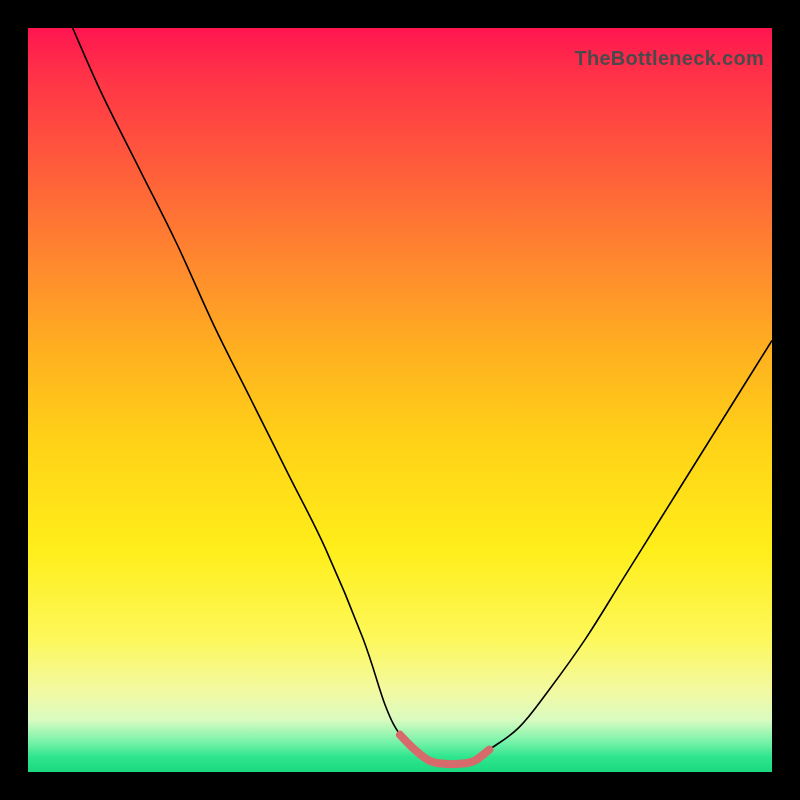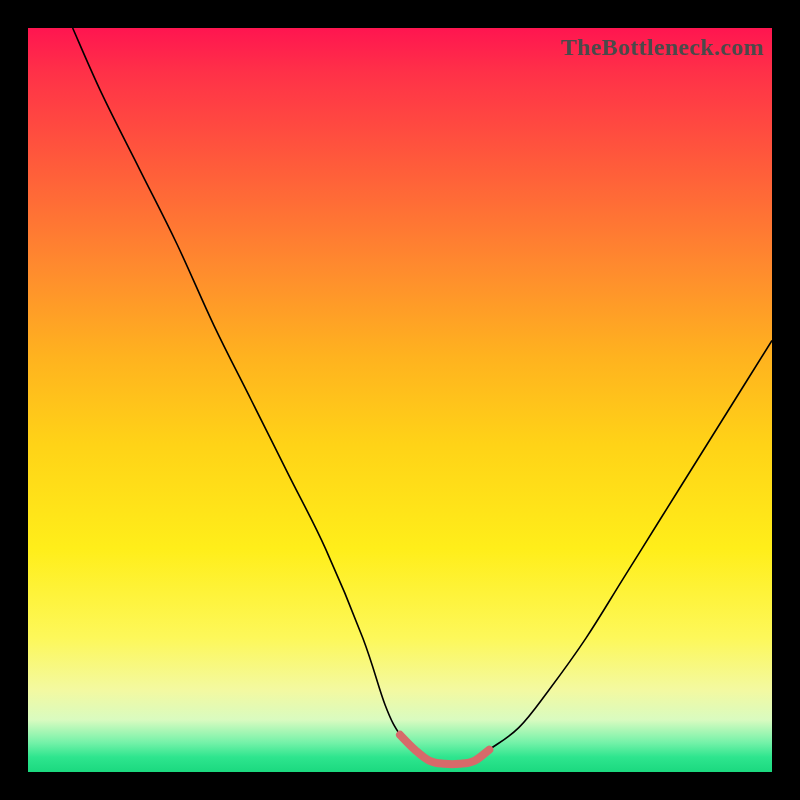--- a/index.html
+++ b/index.html
@@ -26,24 +26,24 @@
       #ffee1a 70%,
       #fdf85a 82%,
       #f3f9a1 89%,
       #d9fbc0 93%,
       #76f2a9 96%,
       #2ee58e 98%,
       #1bd97f 100%);
   }
   .watermark {
     position: absolute;
-    top: 6px;
+    top: 19px;
     right: 8px;
-    font-family: Liberation Serif, serif;
-    font-size: 24px;
+    font-family: Liberation Sans, sans-serif;
+    font-size: 20px;
     font-weight: 600;
     color: #4a4a4a;
     letter-spacing: 0.3px;
     user-select: none;
   }
   .curve-svg {
     position: absolute;
     left: 0;
     top: 0;
     width: 744px;

